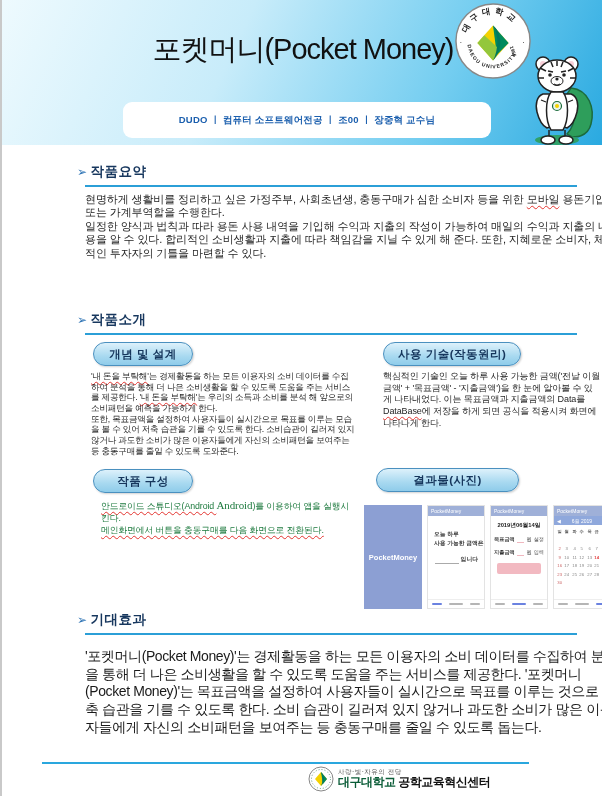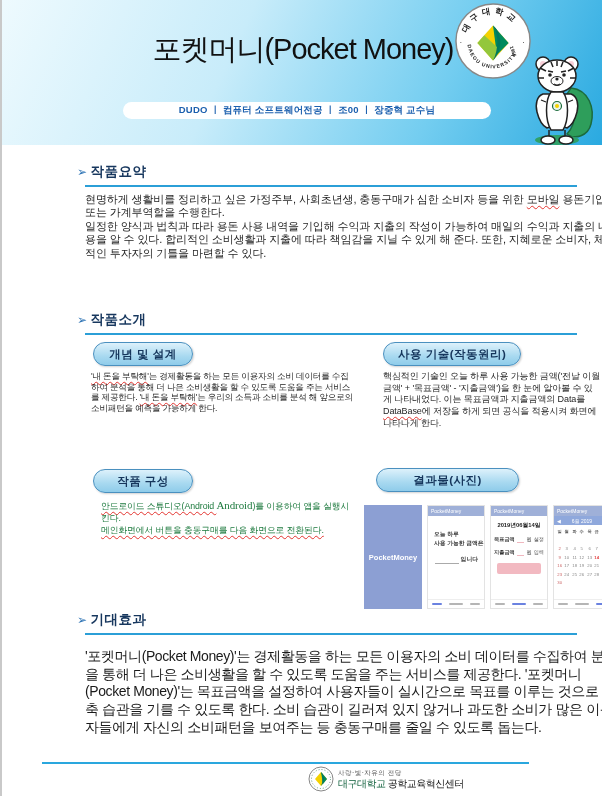--- a/index.html
+++ b/index.html
@@ -6,21 +6,21 @@
   *{box-sizing:border-box;}
   body{font-family:"Liberation Sans","DejaVu Sans",sans-serif;}
   .page{position:relative;width:602px;height:796px;background:#fff;overflow:hidden;
         border-left:2px solid #c9c9c9;}
 
   
   .header{position:absolute;left:0;top:0;width:602px;height:145px;
           background:linear-gradient(115deg,#eefafe 0%,#c8ecfa 38%,#73cdf0 72%,#29a9e0 100%);}
   .main-title{position:absolute;left:0;top:30px;width:602px;text-align:center;
               font-size:29px;font-weight:500;color:#111;letter-spacing:-1px;}
-  .subtitle-bar{position:absolute;left:121px;top:102px;width:368px;height:17px;
+  .subtitle-bar{position:absolute;left:121px;top:102px;width:368px;height:36px;
                 background:#fff;border-radius:9px;display:flex;align-items:center;justify-content:center;}
   .subtitle-bar span{font-size:9.5px;font-weight:bold;color:#1b5fae;letter-spacing:0.2px;}
   .seal{position:absolute;left:452px;top:2px;width:78px;height:78px;}
   .mascot{position:absolute;left:511px;top:50px;width:88px;height:97px;}
 
   
   .sec{position:absolute;width:546px;margin-left:44px;}
   .sec-title{font-size:13.5px;font-weight:bold;color:#17375e;letter-spacing:0.5px;}
   .sec-title .bullet{color:#2e74b5;margin-right:3px;font-size:12px;}
   .rule{height:2px;background:#2b9fd7;margin:4px 0 0 8px;width:492px;}
@@ -83,21 +83,21 @@
   .sec-effects{left:31px;top:611px;}
   .effects-text{margin:13px 0 0 8px;width:537px;font-size:14px;line-height:1.26;color:#1a1a1a;
                 letter-spacing:-0.4px;}
 
   
   .footer-line{position:absolute;left:40px;top:762px;width:487px;height:2px;background:#2aa7de;}
   .footer-logo{position:absolute;left:306px;top:766px;display:flex;align-items:center;gap:4px;}
   .footer-logo svg{flex:none;}
   .fl-text{display:flex;flex-direction:column;line-height:1.1;}
   .fl-slogan{font-size:6.5px;color:#555;letter-spacing:0.5px;margin-bottom:1px;}
-  .fl-main{font-size:10px;font-weight:normal;letter-spacing:-0.5px;}
+  .fl-main{font-size:12px;font-weight:bold;letter-spacing:-0.5px;}
   .fl-univ{color:#0a5c37;}
   .fl-center{color:#101010;}
 </style>
 </head>
 <body>
 
 <div class="page">
 
   <div class="header">
     <div class="main-title">포켓머니(Pocket Money)</div>
@@ -166,20 +166,21 @@
   </div>
 
   <div class="sec sec-intro">
     <div class="sec-title"><span class="bullet">➢</span><span>작품소개</span></div>
     <div class="rule"></div>
 
     <span class="pill pill-concept">개념 및 설계</span>
     <span class="pill pill-tech">사용 기술(작동원리)</span>
 
     <div class="concept-text"><span class="sp">'내 돈을 부탁해'</span><span>는 경제활동을 하는 모든 이용자의 소비 데이터를 수집하여 분석을 통해 더 나은 소비생활을 할 수 있도록 도움을 주는 서비스를 제공한다. </span><span class="sp">'내 돈을 부탁해'</span><span>는 우리의 소득과 소비를 분석 해 앞으로의 소비패턴을 예측을 가능하게 한다.</span><br>
+      <span>또한, 목표금액을 설정하여 사용자들이 실시간으로 목표를 이루는 모습을 볼 수 있어 저축 습관을 기를 수 있도록 한다. 소비습관이 길러져 있지 않거나 과도한 소비가 많은 이용자들에게 자신의 소비패턴을 보여주는 등 충동구매를 줄일 수 있도록 도와준다.</span>
     </div>
 
     <div class="tech-text"><span>핵심적인 기술인 오늘 하루 사용 가능한 금액('전날 이월 금액' + '목표금액' - '지출금액')을 한 눈에 알아볼 수 있게 나타내었다. 이는 목표금액과 지출금액의 Data를 </span><span class="sp">DataBase</span><span>에 저장을 하게 되면 공식을 적용시켜 화면에 나타나게 한다.</span>
     </div>
 
     <span class="pill pill-comp">작품 구성</span>
     <span class="pill pill-results">결과물(사진)</span>
 
     <div class="comp-text"><span class="sp">안드로이드 스튜디오(Android </span><span class="big-serif">Android</span><span>)를 이용하여 앱을 실행시킨다.</span><br>
       <span class="sp">메인화면에서 버튼을 충동구매를 다음 화면으로 전환된다.</span>

